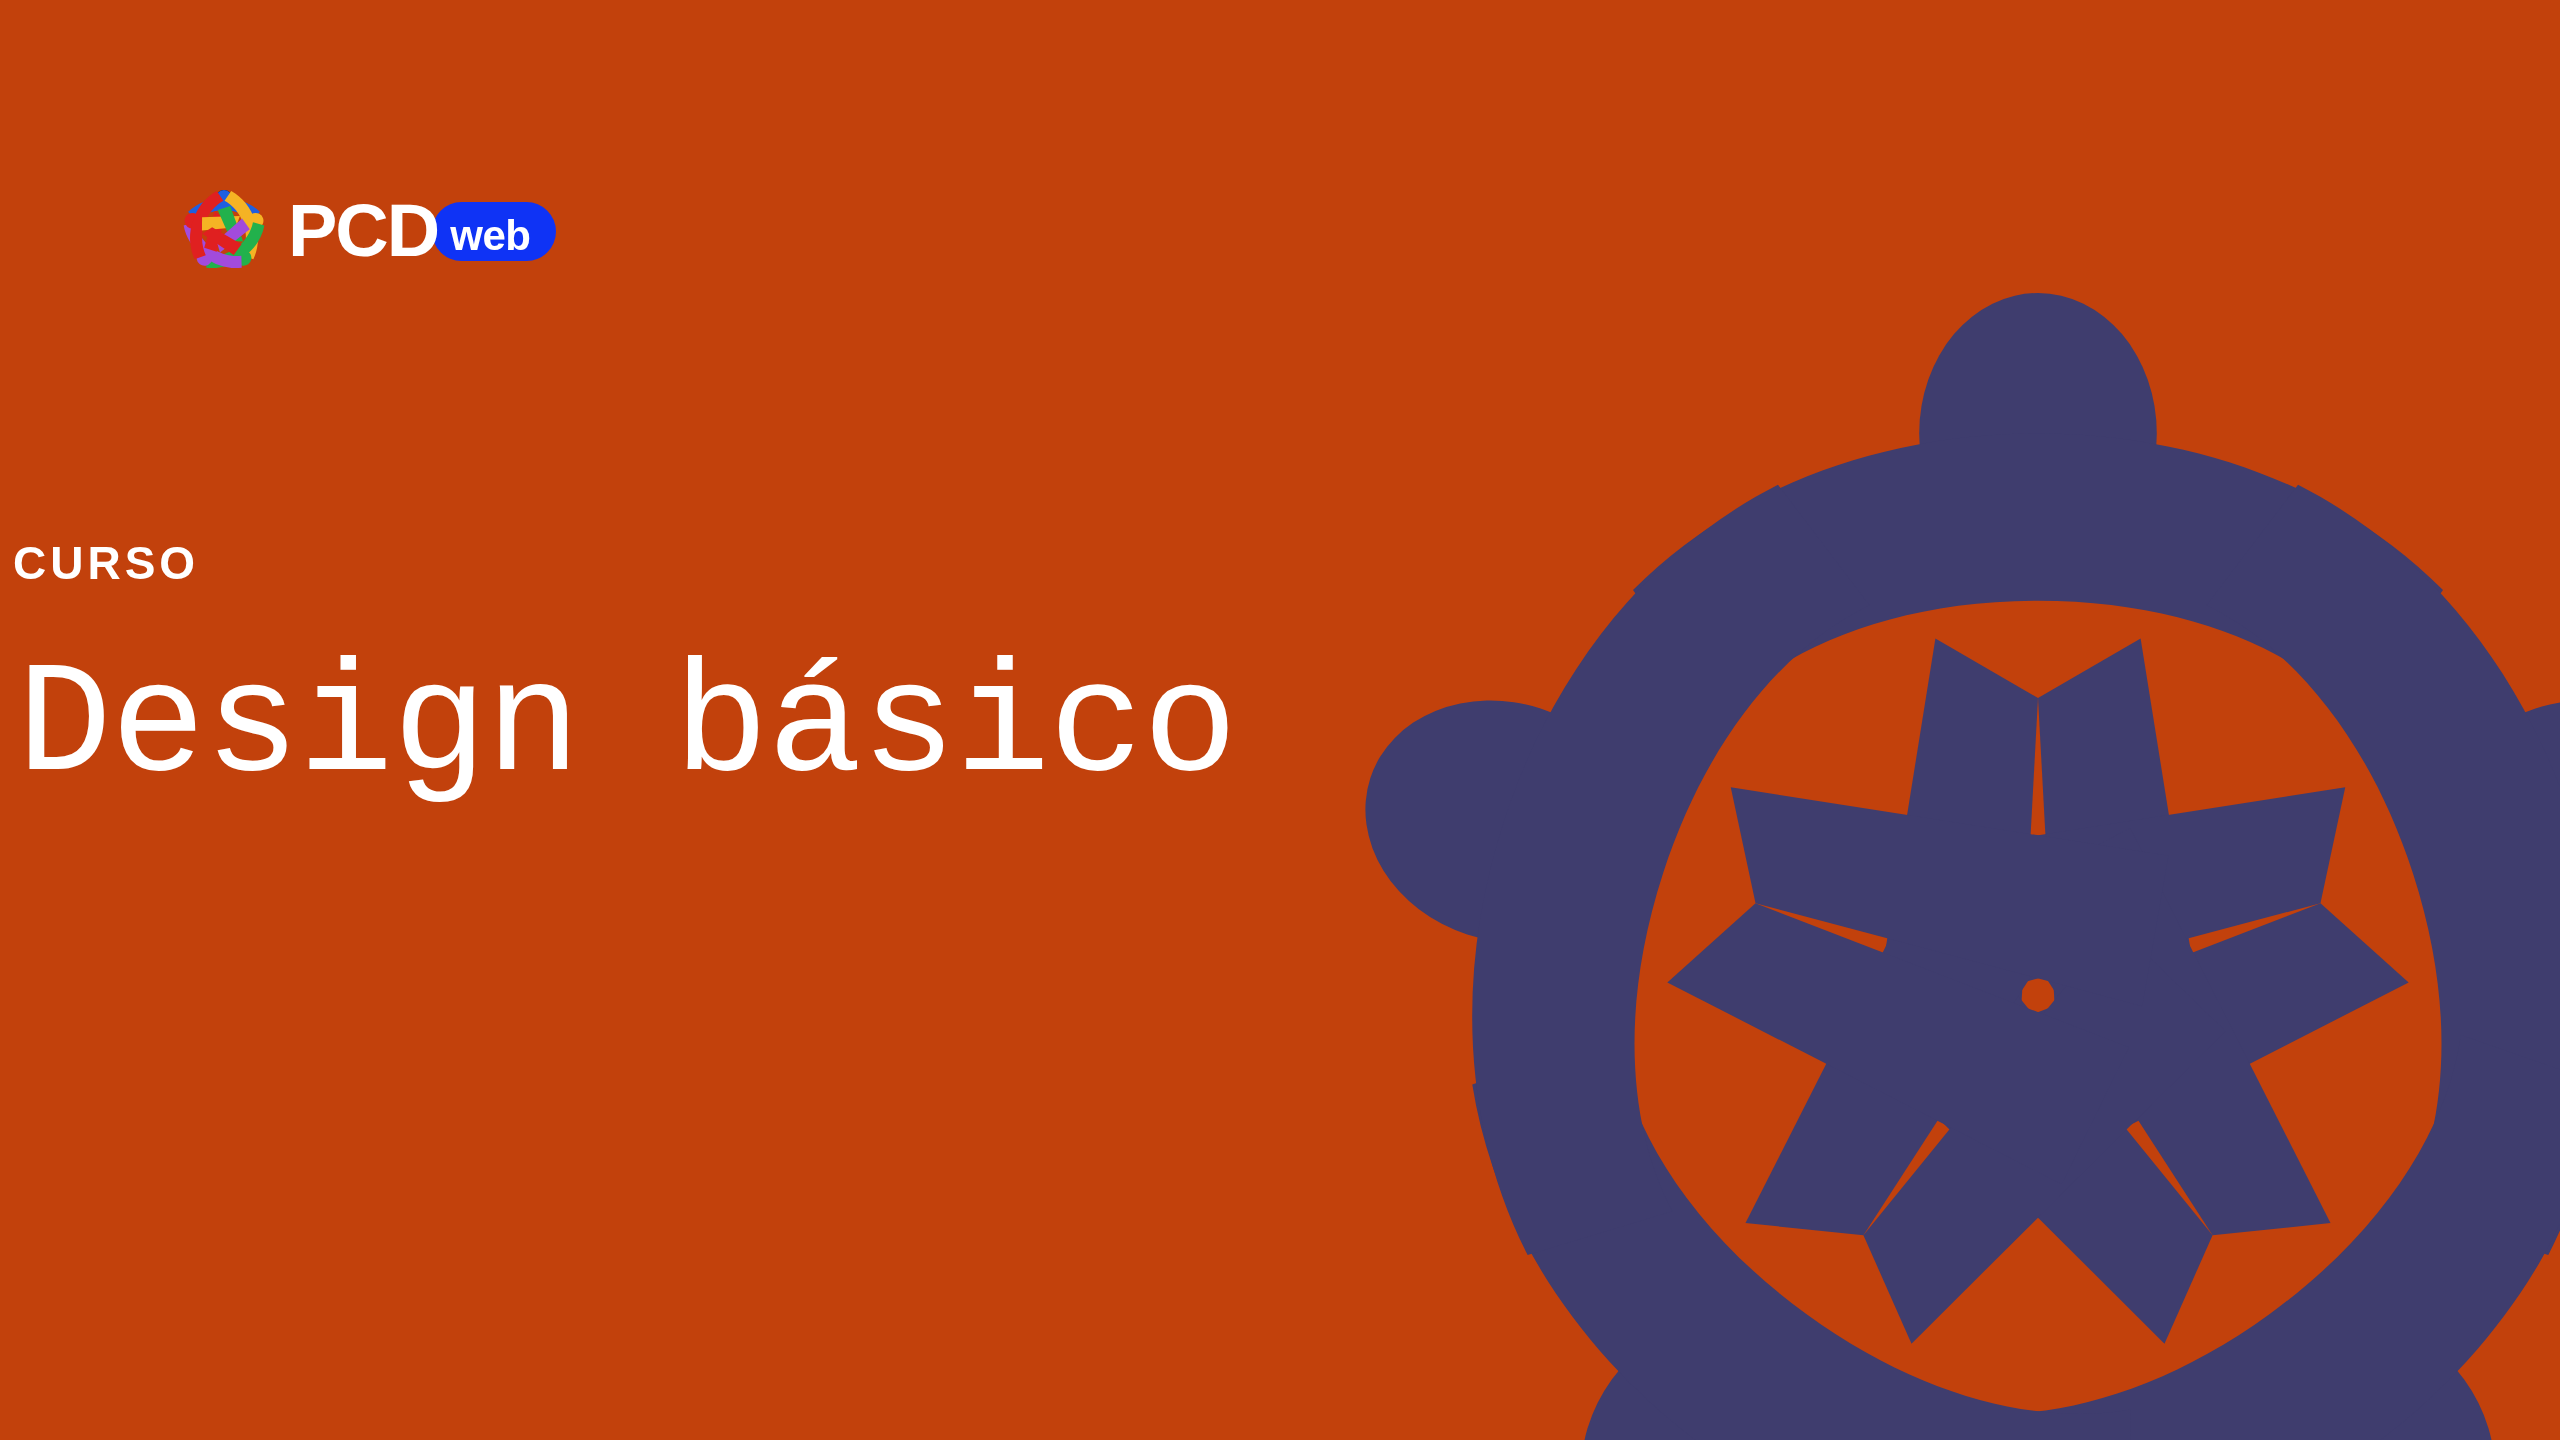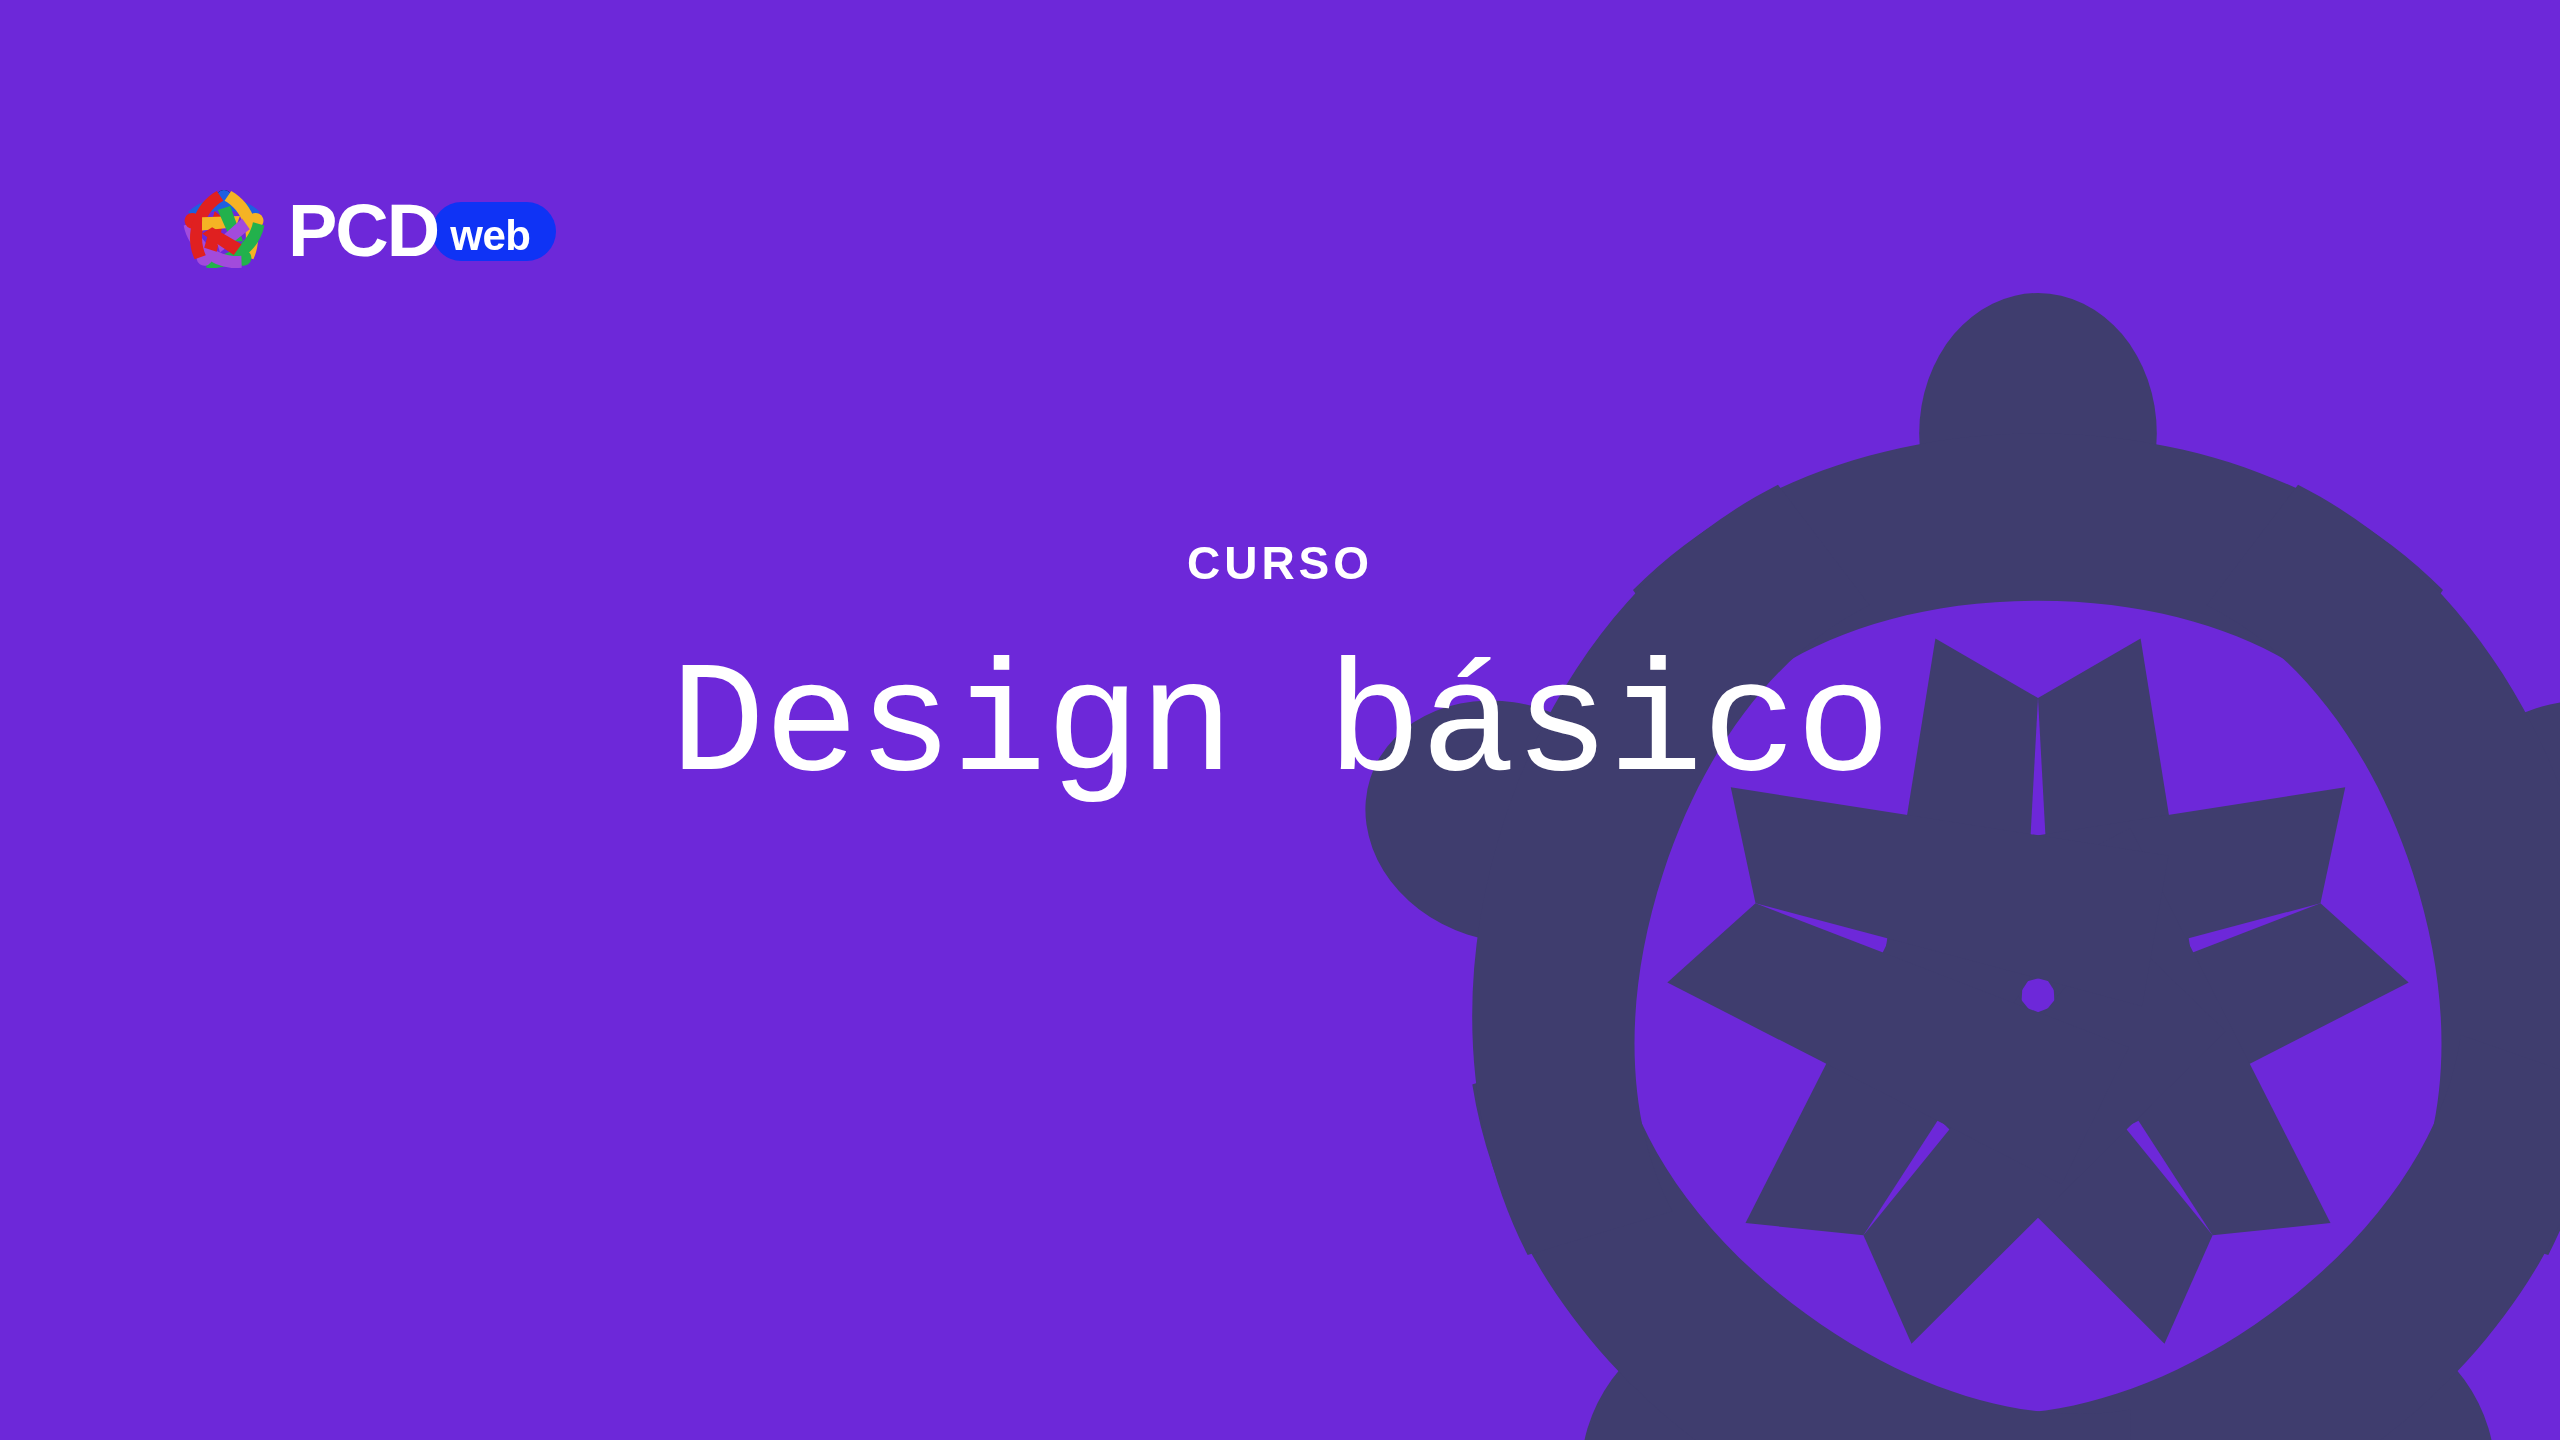--- a/index.html
+++ b/index.html
@@ -2,21 +2,21 @@
 <html><head>
 <meta charset="utf-8">
 <style>
   html,body{margin:0;padding:0;}
   body{
     width:2560px;height:1440px;overflow:hidden;
     background:#070340;
     font-family:"Liberation Sans", sans-serif;
     position:relative;
   }
-  .slide{position:absolute;inset:0;overflow:hidden;background:#6d28d9;}
+  .slide{position:absolute;inset:0;overflow:hidden;background:#c2410c;}
 
   
   .watermark{
     position:absolute;
     left:1228px;
     top:185px;
     width:1620px;
     height:1620px;
     pointer-events:none;
   }
@@ -58,22 +58,23 @@
     letter-spacing:-0.5px;
     position:relative;
     z-index:1;
   }
 
   
   .titleblock{
     position:absolute;
     left:0;right:0;
     top:540px;
-    text-align:center;
+    text-align:left;
     z-index:3;
+    padding-left:13px;
   }
   .eyebrow{
     color:#ffffff;
     font-size:46px;
     font-weight:700;
     letter-spacing:4px;
     line-height:1;
     margin:0 0 62px 0;
     font-family:"Liberation Sans", sans-serif;
   }

